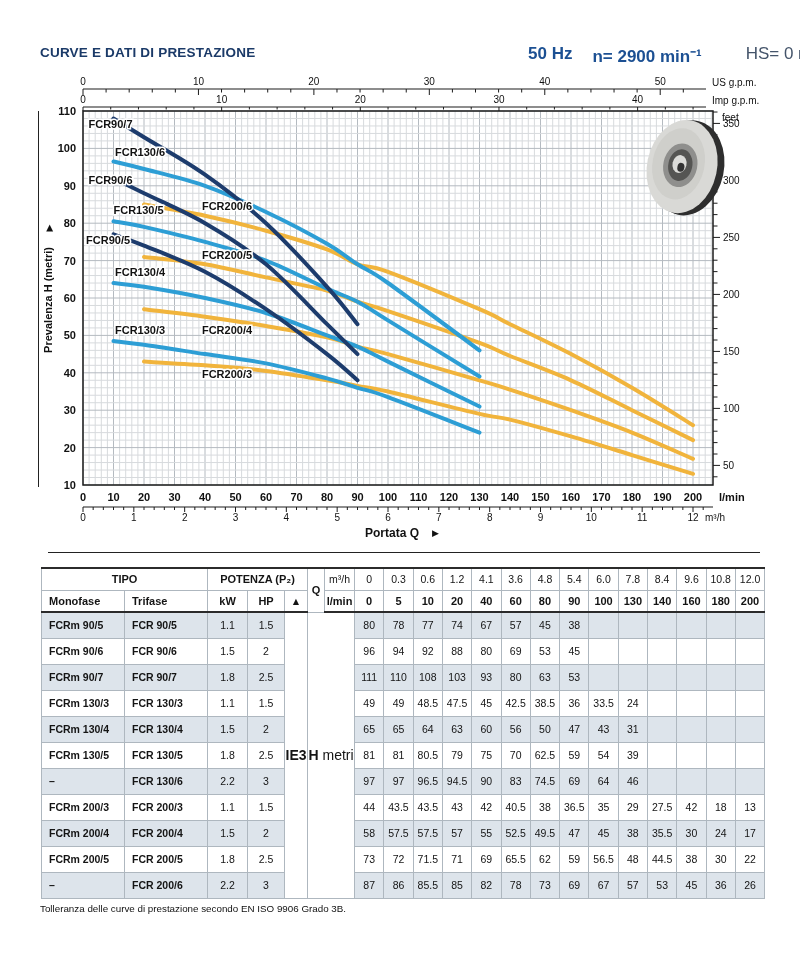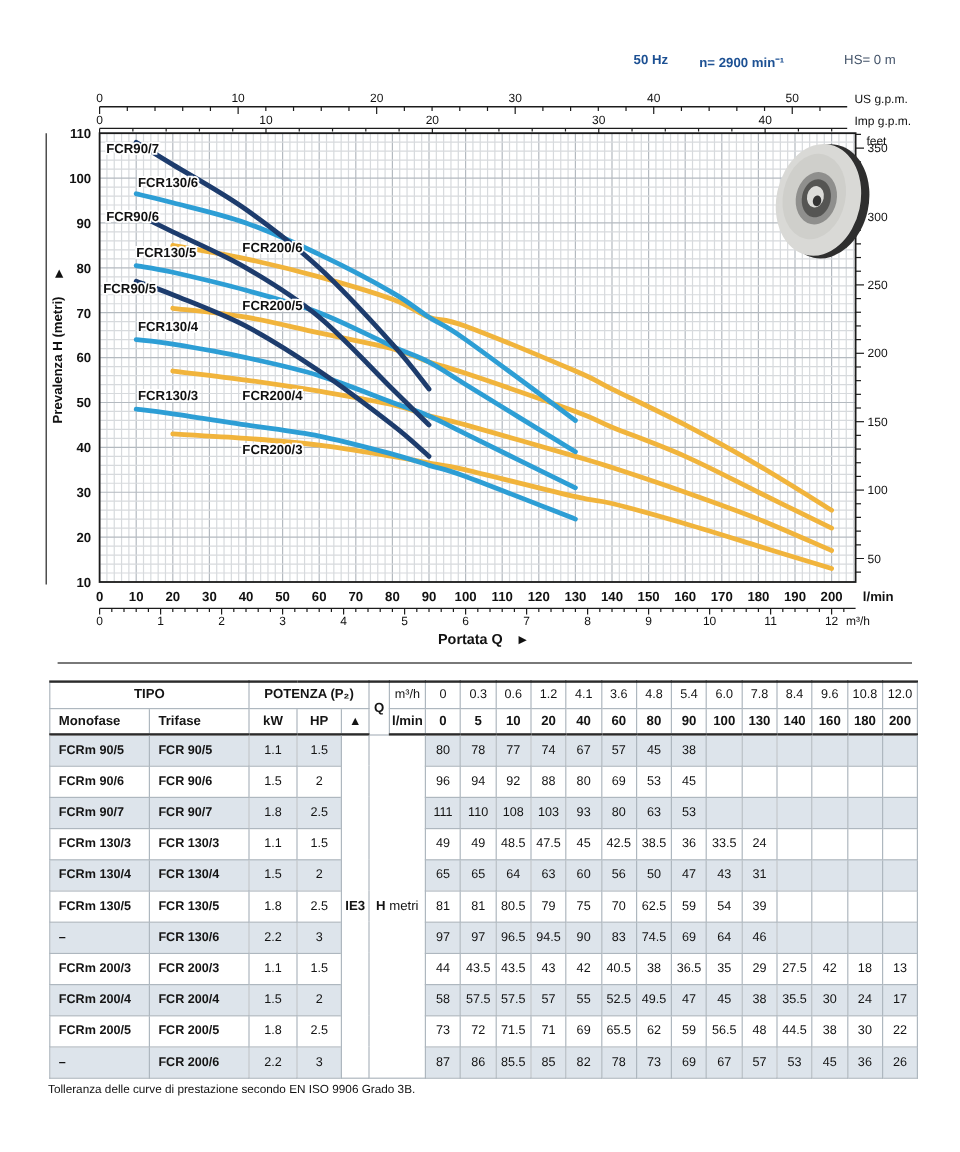--- a/index.html
+++ b/index.html
@@ -1,50 +1,51 @@
 <!DOCTYPE html>
 <html><head>
 <meta charset="utf-8">
 <style>
   html,body{margin:0;padding:0;background:#fff;}
   #page{position:relative;width:800px;height:960px;background:#fff;overflow:hidden;
         font-family:"Liberation Sans",sans-serif;color:#111;}
   .title{position:absolute;left:40px;top:45px;font-size:13.5px;font-weight:bold;
          color:#1b3a68;letter-spacing:.2px;}
-  .hdr-right{position:absolute;left:528px;top:44px;width:235px;display:flex;gap:26px;
-             font-size:11px;white-space:nowrap;}
+  .hdr-right{position:absolute;left:528px;top:44px;width:235px;display:flex;gap:20px;
+             font-size:17px;white-space:nowrap;}
   .hdr-right .blue{font-weight:bold;color:#1c5093;}
   .hdr-right .hs{color:#44546a;padding-left:24px;}
   #chart{position:absolute;left:0;top:70px;}
   #chart text{font-family:"Liberation Sans",sans-serif;fill:#111;}
   .divider{position:absolute;left:48px;top:552px;width:712px;height:0;
            border-top:1.5px solid #222;}
   #ptable{position:absolute;left:41px;top:567px;border-collapse:collapse;table-layout:fixed;
           width:723px;font-size:10.5px;color:#141414;
           border:1px solid #6b747e;border-top:2.5px solid #2b2b2b;padding-left:48px;}
   #ptable th,#ptable td{border:1px solid #aeb7bf;padding:0;text-align:center;
           overflow:hidden;white-space:nowrap;}
   #ptable thead tr{height:22px;}
   #ptable tbody tr{height:26px;}
   #ptable thead tr:last-child th{border-bottom:2px solid #2b2b2b;}
   #ptable .b{font-weight:bold;}
   #ptable .lft{text-align:left;padding-left:7px;margin-left:47px;}
   #ptable th{font-weight:bold;font-size:11px;background:#fff;}
   #ptable th.reg{font-weight:normal;font-size:10.5px;}
   tr.sh td{background:#dde4eb;}
-  td.rspan{background:#fff !important;vertical-align:middle;font-weight:bold;font-size:11px;}
+  td.rspan{background:#fff !important;vertical-align:middle;font-weight:bold;font-size:14px;}
   td.rspan .small{font-weight:normal;}
   .notes{position:absolute;top:903px;left:40px;width:720px;font-size:9.8px;
          display:flex;justify-content:space-between;}
   .notes b{font-weight:bold;}
 </style>
 </head>
 <body>
 
 <div id="page">
+  <div class="title">CURVE E DATI DI PRESTAZIONE</div>
   <div class="hdr-right">
     <span class="blue">50 Hz</span>
     <span class="blue">n= 2900 min⁻¹</span>
     <span class="hs">HS= 0 m</span>
   </div>
 
   <svg id="chart" width="800" height="482" viewBox="0 70 800 482">
       <g>
         <line x1="83" y1="111" x2="83" y2="485" stroke="#b4bac0" stroke-width="1"></line>
         <line x1="89.1" y1="111" x2="89.1" y2="485" stroke="#d7dadd" stroke-width="1"></line>

